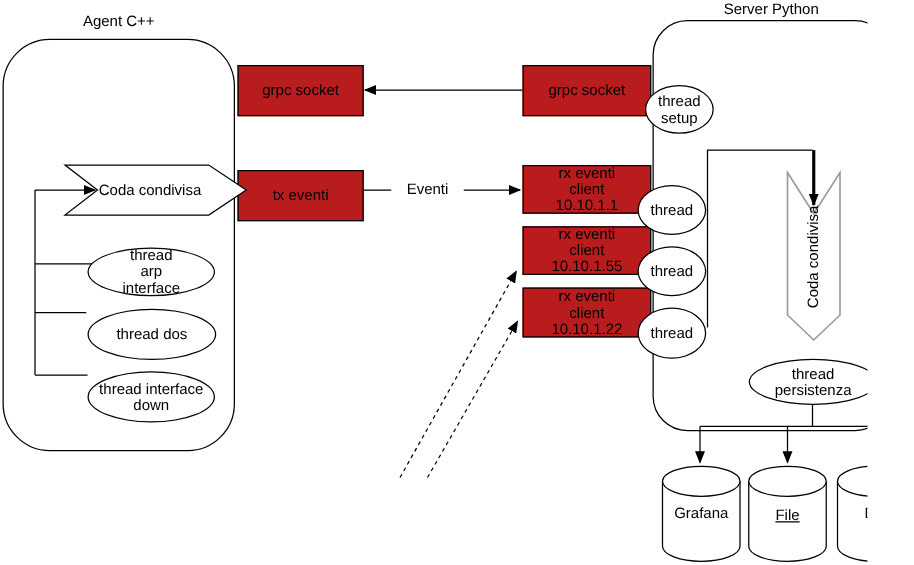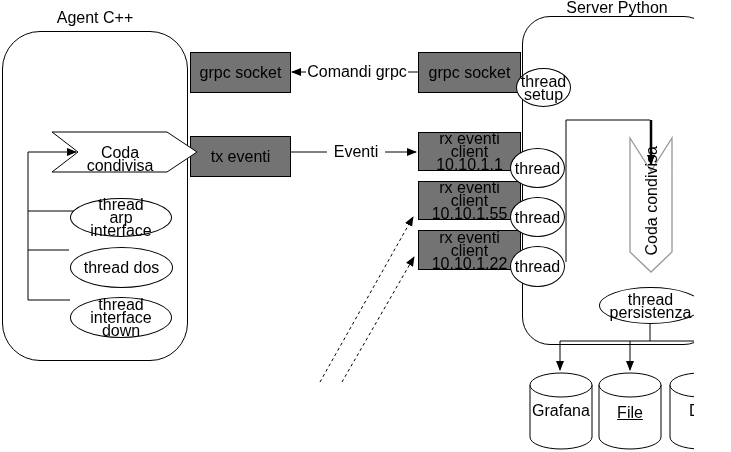--- a/index.html
+++ b/index.html
@@ -1,21 +1,21 @@
 <!DOCTYPE html>
 <html><head>
 <meta charset="utf-8">
 <style>
   html,body{margin:0;padding:0;background:#fff;}
   .stage{position:relative;width:694px;height:452px;background:#fff;overflow:hidden;
-         font-family:"Liberation Sans",sans-serif;font-size:16px;color:#000;line-height:13px;}
+         font-family:"Liberation Sans",sans-serif;font-size:12px;color:#000;line-height:13px;}
   .box{position:absolute;border:1px solid #000;background:#fff;box-sizing:border-box;z-index:1;}
   .lyr{position:absolute;left:0;top:0;z-index:2;}
   .lyr2{position:absolute;left:0;top:0;z-index:4;}
-  .rect{position:absolute;border:1px solid #000;background:#737373;box-sizing:border-box;z-index:3;
+  .rect{position:absolute;border:1px solid #000;background:#b91c1c;box-sizing:border-box;z-index:3;
         display:flex;flex-direction:column;align-items:center;justify-content:center;text-align:center;}
   .ellipse{position:absolute;border:1px solid #000;border-radius:50%;background:#fff;box-sizing:border-box;z-index:3;
         display:flex;flex-direction:column;align-items:center;justify-content:center;text-align:center;margin-top:16px;}
   .ln{display:block;}
   .lbl{position:absolute;text-align:center;z-index:3;}
   .lbl.bg{background:#fff;z-index:3;padding:0 1px;}
   .vlabel{position:absolute;text-align:center;z-index:5;transform:rotate(-90deg);white-space:nowrap;}
 </style>
 </head>
 <body>
@@ -118,22 +118,21 @@
     <span class="ln">thread</span>
   </div>
   <div class="ellipse" style="left:510px;top:230px;width:55px;height:41px;">
     <span class="ln">thread</span>
   </div>
   <div class="ellipse" style="left:599px;top:271px;width:103px;height:37px;">
     <span class="ln">thread</span>
     <span class="ln">persistenza</span>
   </div>
 
-  <div class="lbl bg" style="left:306px;top:65px;width:100px;">Comandi grpc</div>
-  <div class="lbl bg" style="left:327px;top:145px;width:56px;text-align:center;">Eventi</div>
+  <div class="lbl bg" style="left:313px;top:145px;width:56px;text-align:center;">Eventi</div>
 
   <div class="lbl" style="left:530px;top:404px;width:62px;">Grafana</div>
   <div class="lbl" style="left:599px;top:406px;width:62px;text-decoration:underline;">File</div>
   <div class="lbl" style="left:669px;top:404px;width:62px;">DB</div>
 
   <svg class="lyr2" width="731" height="452">
     <defs>
       <marker id="ah2" markerUnits="userSpaceOnUse" markerWidth="12" markerHeight="10" refX="9" refY="4" orient="auto">
         <path d="M0 0 L10 4 L0 8 Z" fill="#000"></path>
       </marker>

